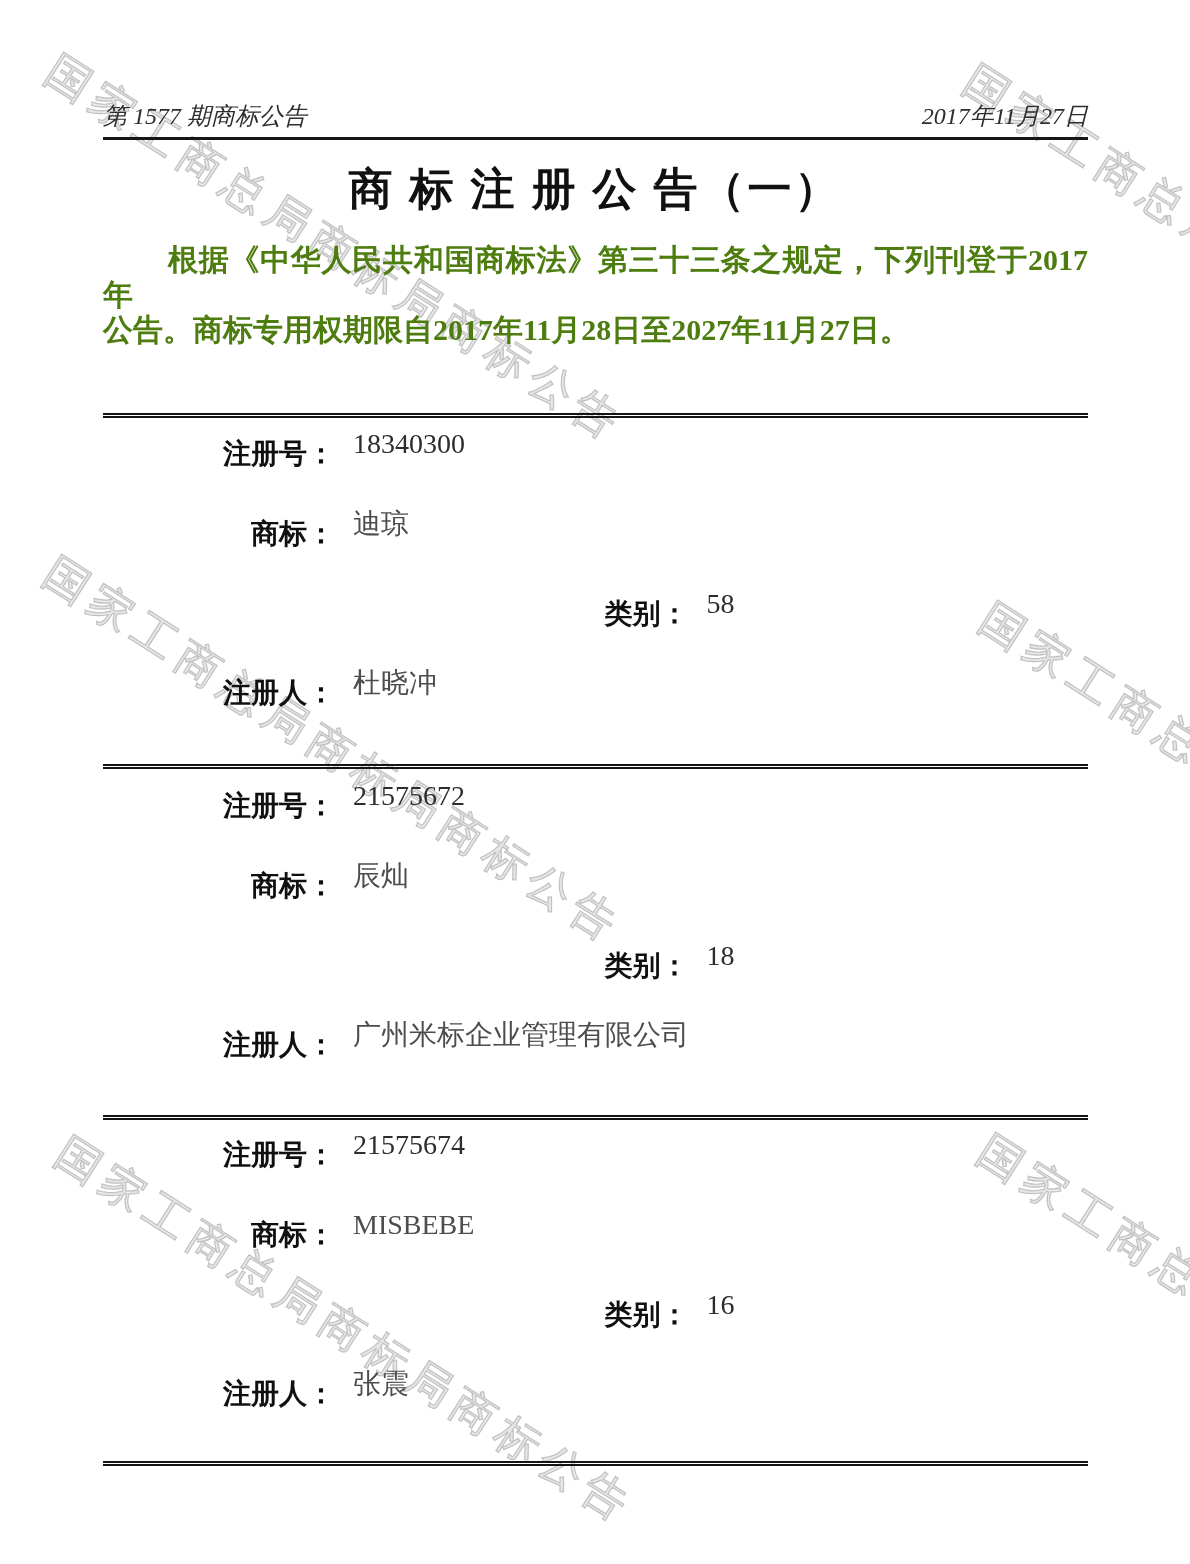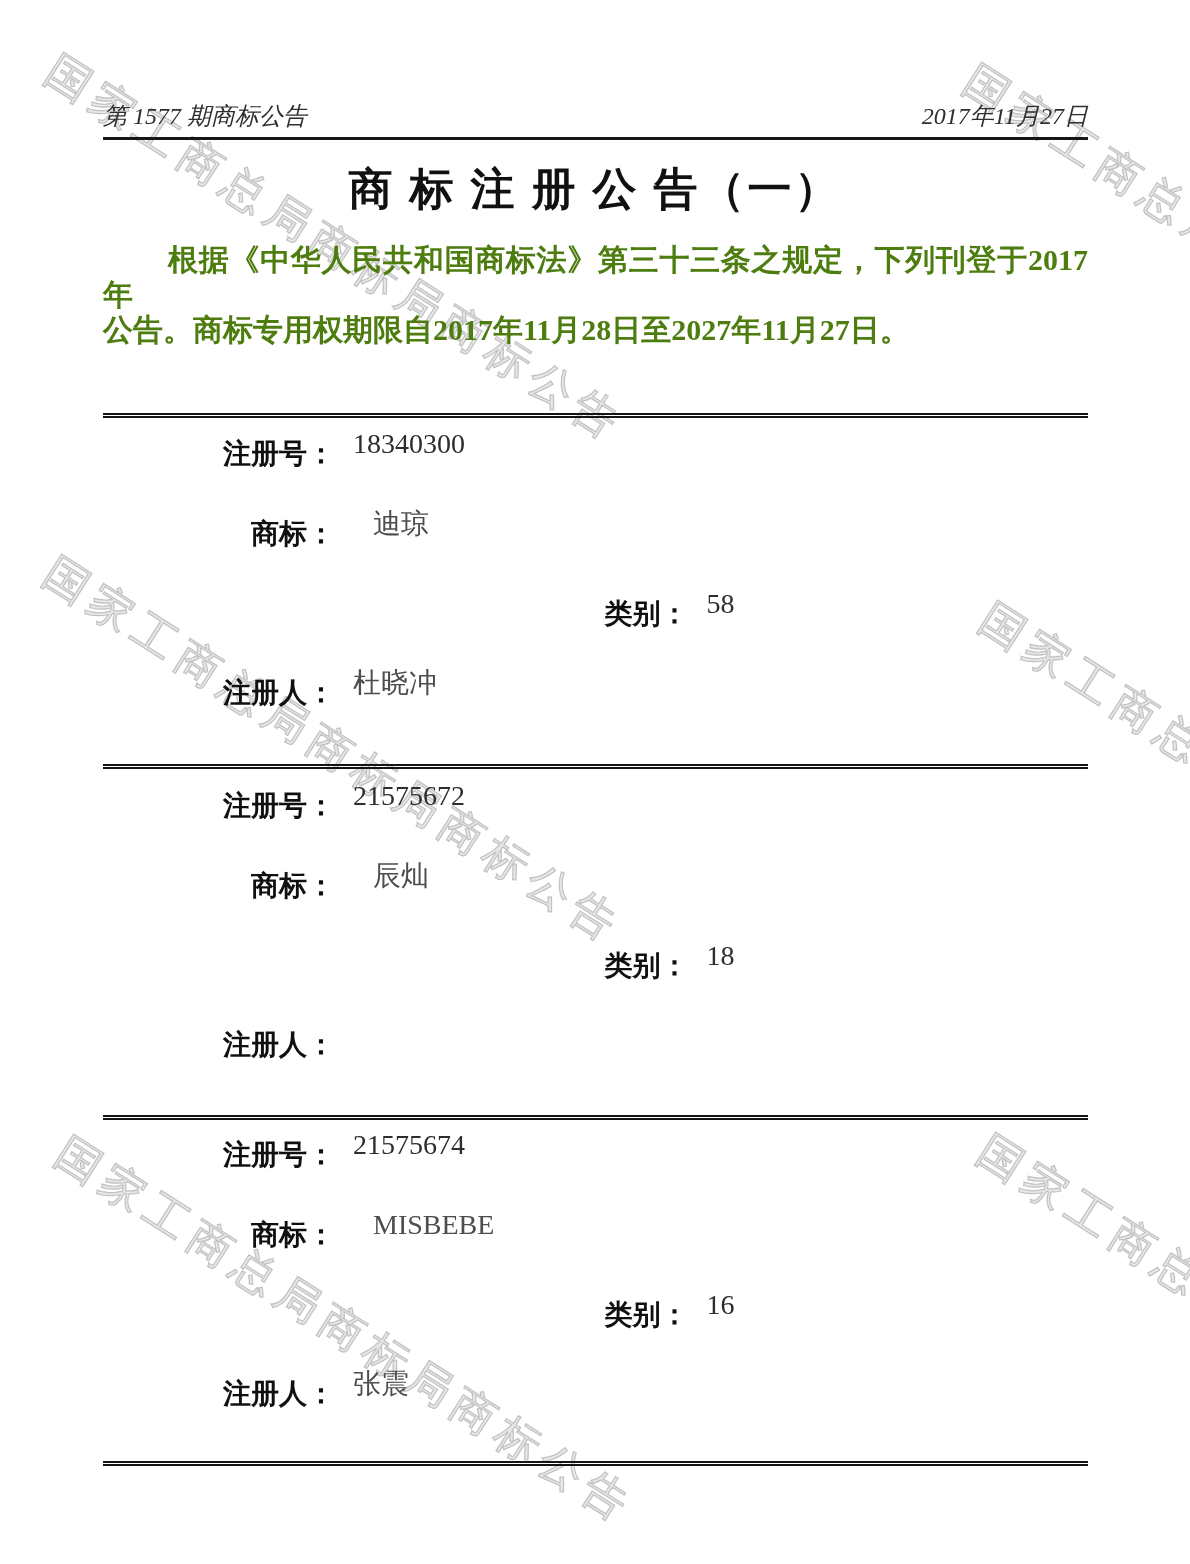--- a/index.html
+++ b/index.html
@@ -67,21 +67,21 @@
   .sep1{top:413px;}
   .sep2{top:764px;}
   .sep3{top:1115px;}
   .sep4{top:1461px;}
   
   .entry{position:absolute;left:103px;width:985px;}
   .e1{top:428px;height:280px;}
   .e2{top:780px;height:280px;}
   .e3{top:1129px;height:280px;}
   .row{position:absolute;left:0;width:100%;height:32px;display:flex;align-items:center;}
-  .r1{top:0;}  .r2{top:80px;gap:20px;}  .r3{top:160px;justify-content:center;}  .r4{top:239px;}
+  .r1{top:0;}  .r2{top:80px;}  .r3{top:160px;justify-content:center;}  .r4{top:239px;}
   .lbl{
     display:inline-block;width:232px;text-align:right;
     font-size:28px;font-weight:700;color:#101010;
     flex:0 0 auto;
     margin-top:20px;
   }
   .val{
     display:inline-block;margin-left:18px;
     font-size:28px;color:#4d4d4d;
   }
@@ -146,20 +146,21 @@
       <div class="row r2">
         <span class="lbl">商标：</span>
         <span class="val">辰灿</span>
       </div>
       <div class="row r3">
         <span class="lbl">类别：</span>
         <span class="val num">18</span>
       </div>
       <div class="row r4">
         <span class="lbl">注册人：</span>
+        <span class="val">广州米标企业管理有限公司</span>
       </div>
     </div>
 
     <div class="entry e3">
       <div class="row r1">
         <span class="lbl">注册号：</span>
         <span class="val num">21575674</span>
       </div>
       <div class="row r2">
         <span class="lbl">商标：</span>

